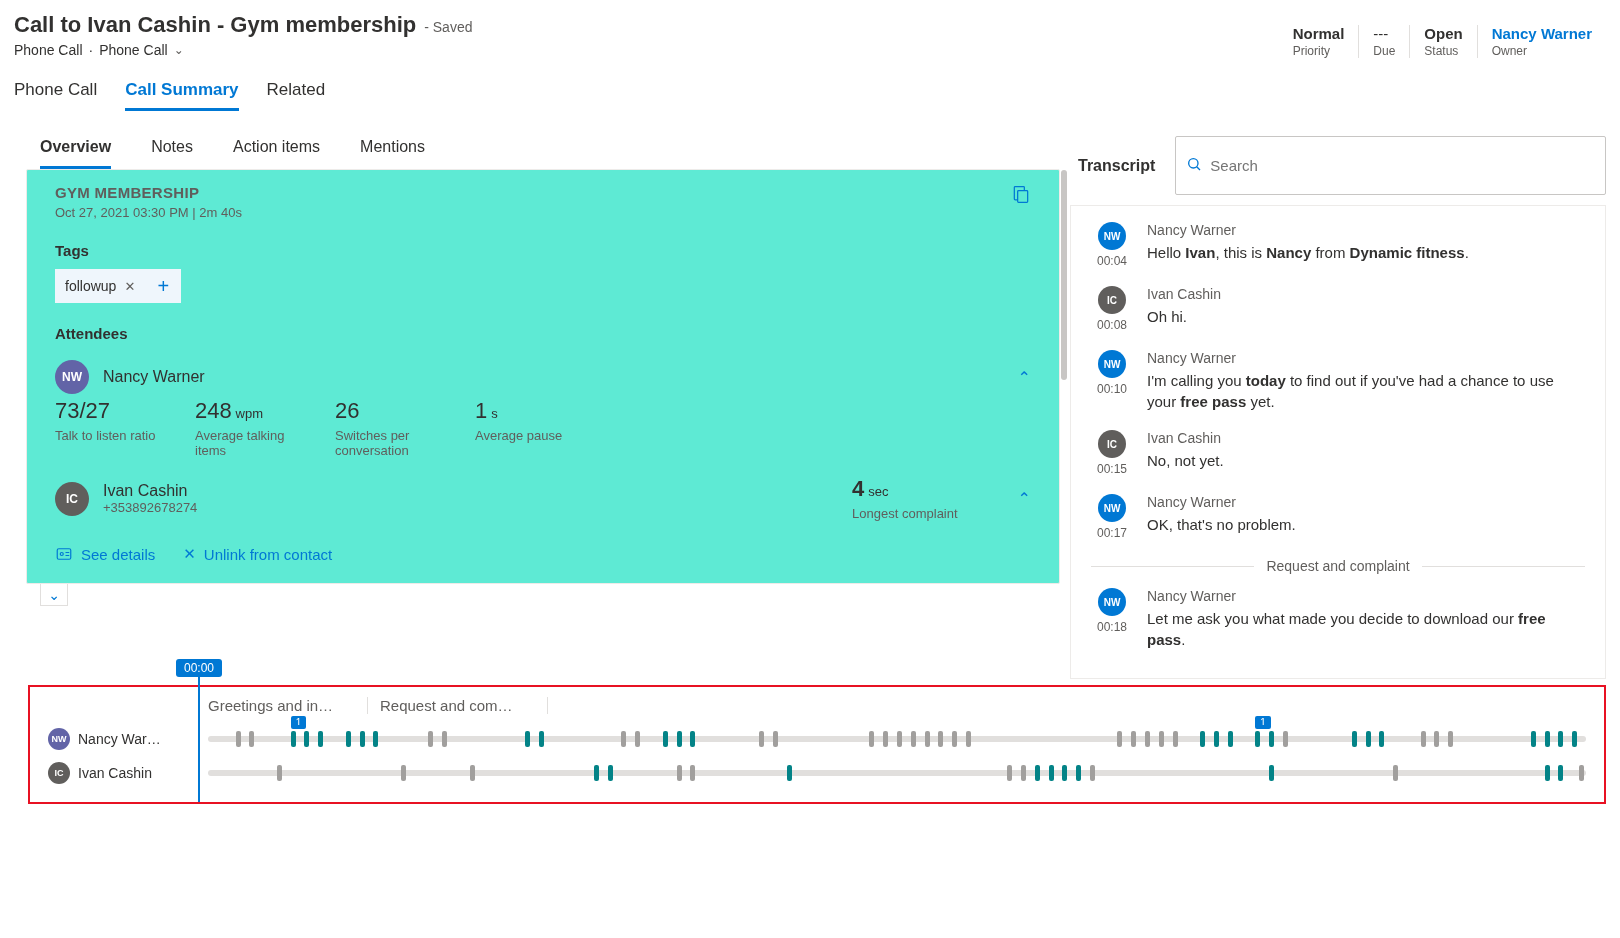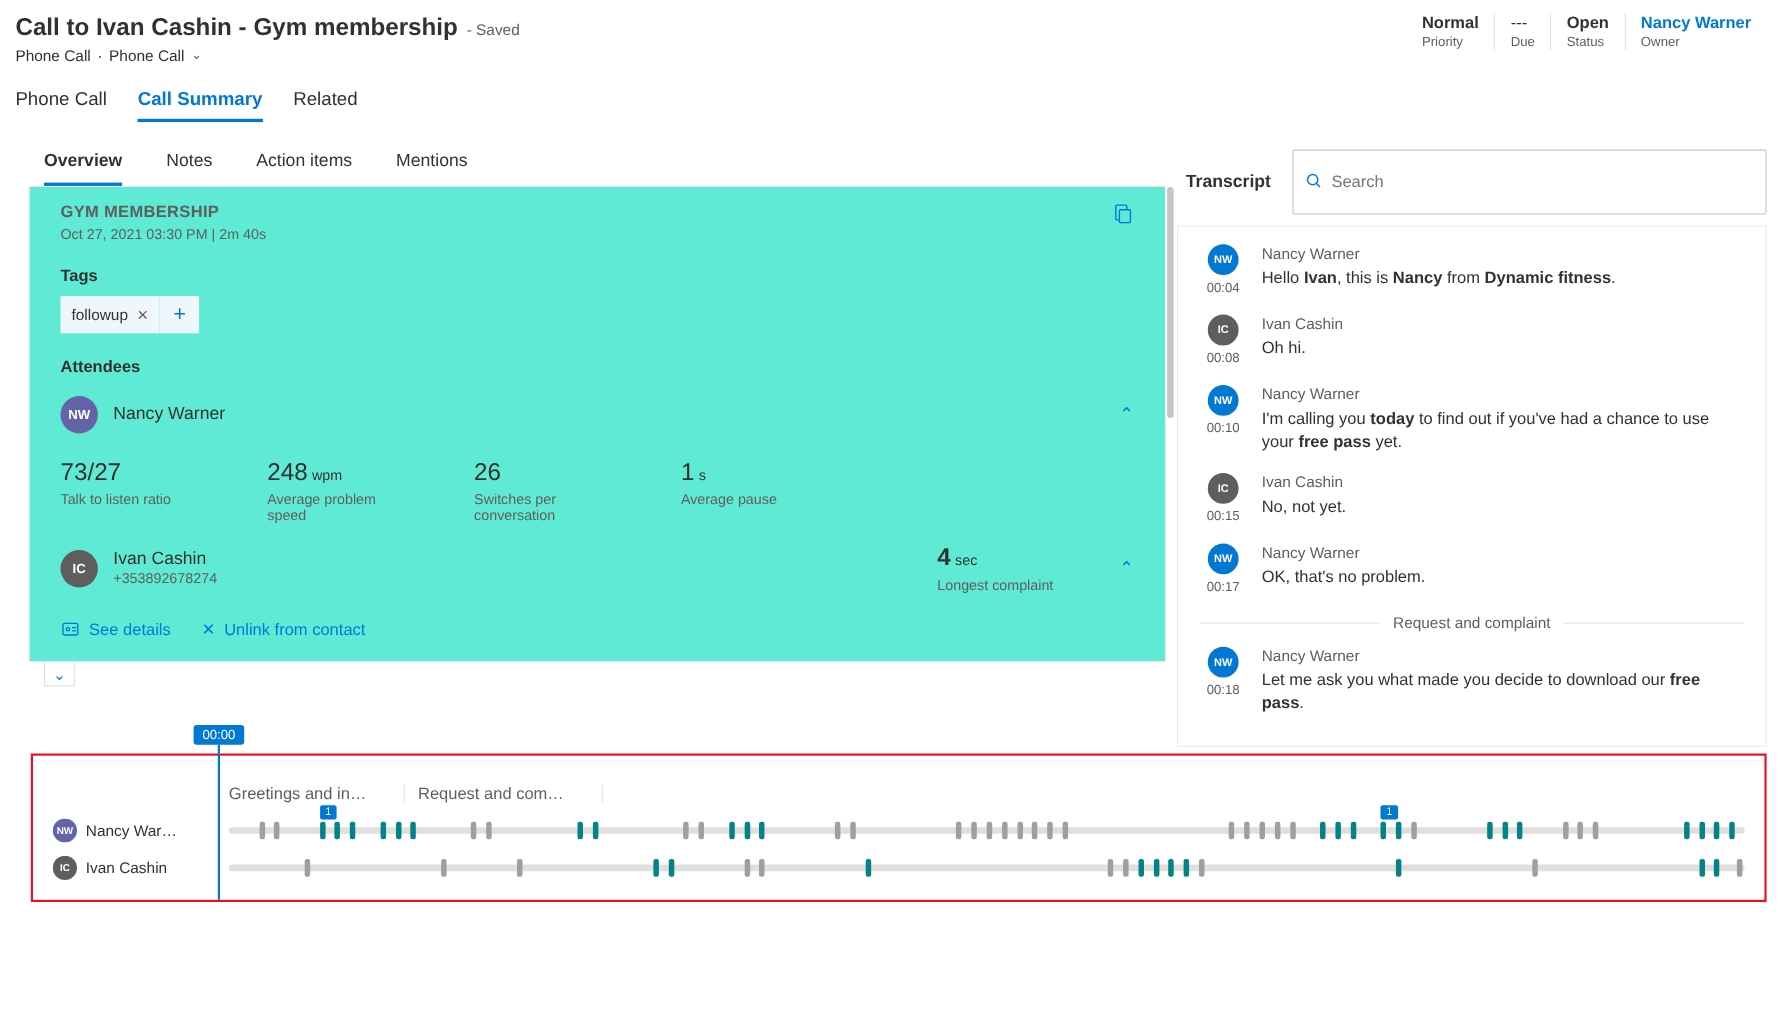--- a/index.html
+++ b/index.html
@@ -14,21 +14,21 @@
   display: flex;
   justify-content: space-between;
   padding: 12px 14px 8px;
 }
 .header-left { }
 .title-row { display: flex; align-items: baseline; gap: 8px; }
 .title { font-size: 22px; font-weight: 600; }
 .saved { color: #605e5c; font-size: 14px; }
 .subtitle-row { display: flex; align-items: center; gap: 6px; color: #323130; font-size: 14px; margin-top: 4px; }
 .subtitle-row .chev { font-size: 12px; color: #605e5c; }
-.header-right { display: flex; align-items: flex-start; gap: 0; }
+.header-right { display: flex; align-items: flex-end; gap: 0; }
 .header-meta { border-left: 1px solid #e1dfdd; padding: 0 14px; text-align: left; }
 .header-meta:first-child { border-left: none; }
 .meta-val { font-size: 15px; font-weight: 400; }
 .meta-val.bold { font-weight: 600; }
 .meta-val.link { color: #0078d4; font-weight: 600; }
 .meta-lbl { font-size: 12px; color: #605e5c; margin-top: 2px; }
 
 .main-tabs { display: flex; gap: 28px; padding: 14px 14px 0; border-bottom: 1px solid #fff; }
 .main-tab { font-size: 17px; color: #323130; padding-bottom: 8px; cursor: pointer; }
 .main-tab.active { color: #0078d4; border-bottom: 3px solid #0078d4; font-weight: 600; }
@@ -72,21 +72,21 @@
 .attendee { margin-top: 14px; }
 .att-row { display: flex; align-items: center; justify-content: space-between; padding: 4px 0; }
 .att-left { display: flex; align-items: center; gap: 14px; }
 .avatar { width: 34px; height: 34px; border-radius: 50%; display: flex; align-items: center; justify-content: center; font-size: 12px; font-weight: 600; color: #fff; }
 .avatar.nw { background: #6264a7; }
 .avatar.ic { background: #605e5c; }
 .att-name { font-size: 16px; }
 .att-phone { font-size: 13px; color: #605e5c; }
 .chev-up { color: #0078d4; cursor: pointer; font-size: 16px; }
 
-.stats-row { display: flex; gap: 68px; margin-top: 18px; flex-wrap: wrap; }
+.stats-row { display: flex; gap: 20px; margin-top: 0; flex-wrap: wrap; }
 .stat { min-width: 120px; }
 .stat-val { font-size: 22px; font-weight: 400; }
 .stat-unit { font-size: 13px; }
 .stat-lbl { font-size: 13px; color: #605e5c; margin-top: 4px; max-width: 120px; }
 
 .actions-row { display: flex; gap: 28px; margin-top: 20px; align-items: center; }
 .action-link { display: flex; align-items: center; gap: 8px; color: #0078d4; font-size: 15px; cursor: pointer; }
 .action-link .x { color: #0078d4; }
 
 .right-col { width: 560px; padding-right: 14px; display: flex; flex-direction: column; }
@@ -123,21 +123,21 @@
 }
 .playhead {
   position: absolute; top: -10px; left: 168px; height: calc(100% + 10px); width: 2px; background: #0078d4;
 }
 .playhead::before {
   content: attr(data-label);
   position: absolute; top: -18px; left: -22px; background: #0078d4; color: #fff;
   font-size: 12px; padding: 2px 8px; border-radius: 3px;
 }
 .seg-labels { display: flex; margin-left: 160px; color: #605e5c; font-size: 15px; margin-bottom: 8px; }
-.seg-lbl { padding-right: 10px; margin-top: 16px; }
+.seg-lbl { padding-right: 10px; }
 .seg-lbl.g { width: 160px; border-right: 1px solid #e1dfdd; }
 .seg-lbl.r { width: 180px; padding-left: 12px; border-right: 1px solid #e1dfdd; }
 .seg-lbl.c { flex: 1; text-align: center; }
 
 .track-row { display: flex; align-items: center; gap: 14px; height: 34px; }
 .track-label { display: flex; align-items: center; gap: 8px; width: 146px; font-size: 14px; overflow: hidden; white-space: nowrap; text-overflow: ellipsis; }
 .tiny-av { width: 22px; height: 22px; border-radius: 50%; font-size: 9px; display: flex; align-items: center; justify-content: center; color: #fff; font-weight: 600; flex-shrink: 0; }
 .tiny-av.nw { background: #6264a7; }
 .tiny-av.ic { background: #605e5c; }
 .track-bar { flex: 1; height: 6px; background: #e1dfdd; border-radius: 3px; position: relative; }
@@ -231,21 +231,21 @@
           </div>
           <span class="chev-up">⌃</span>
         </div>
         <div class="stats-row" id="stats-row">
             <div class="stat">
               <div><span class="stat-val">73/27</span></div>
               <div class="stat-lbl">Talk to listen ratio</div>
             </div>
             <div class="stat">
               <div><span class="stat-val">248</span> <span class="stat-unit">wpm</span></div>
-              <div class="stat-lbl">Average problem speed</div>
+              <div class="stat-lbl">Average talking items</div>
             </div>
             <div class="stat">
               <div><span class="stat-val">26</span></div>
               <div class="stat-lbl">Switches per conversation</div>
             </div>
             <div class="stat">
               <div><span class="stat-val">1</span> <span class="stat-unit">s</span></div>
               <div class="stat-lbl">Average pause</div>
             </div>
           </div>

